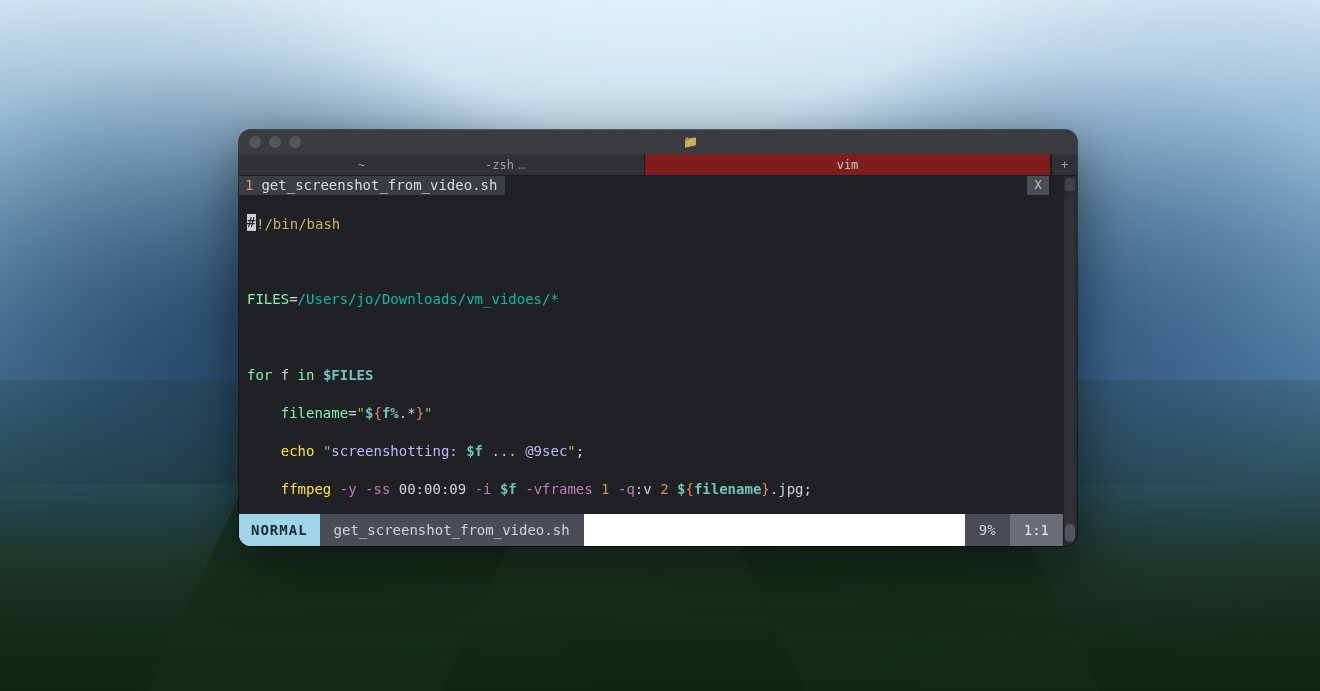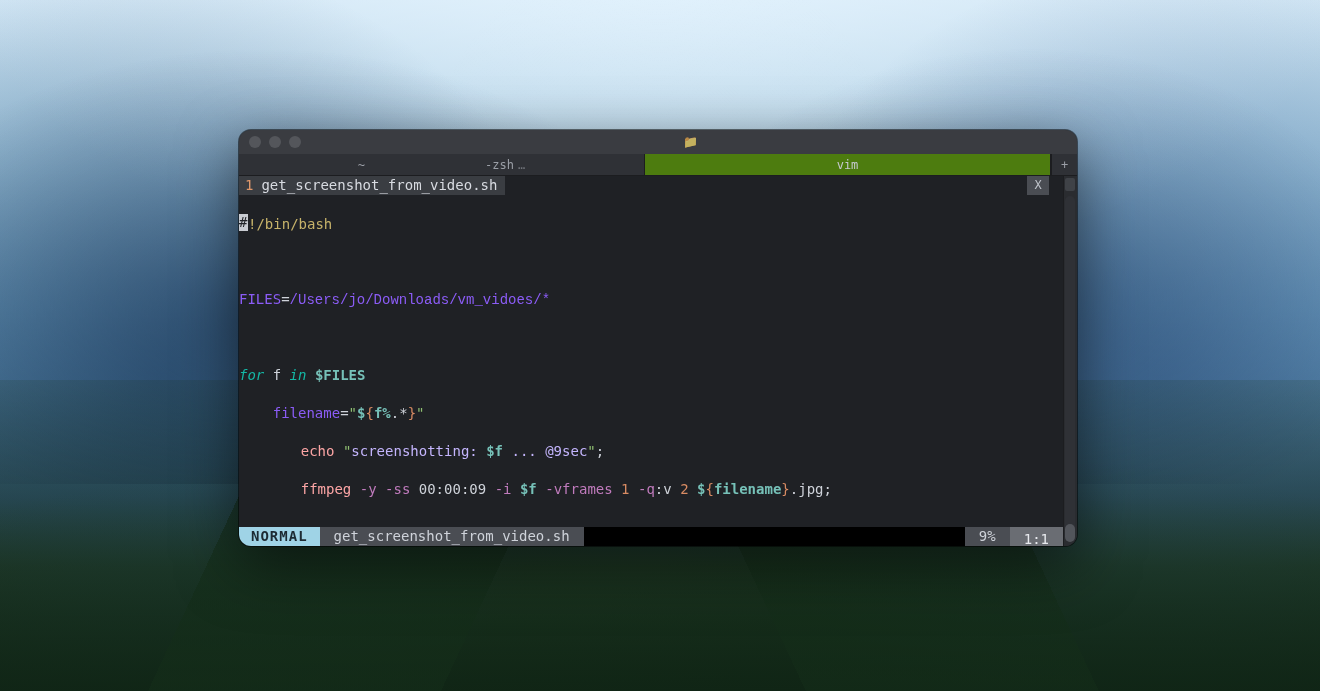--- a/index.html
+++ b/index.html
@@ -50,59 +50,59 @@
   }
   .traffic { display: flex; gap: 8px; margin-right: 6px; }
   .dot { width: 12px; height: 12px; border-radius: 50%; background: #54565b; }
   .title-text { flex: 1; text-align: center; display: flex; align-items: center; justify-content: center; gap: 6px; white-space: nowrap; overflow: hidden; }
   .folder-glyph { opacity: 0.7; }
   .tabbar {
     height: 22px; display: flex; background: #2f3136; border-bottom: 1px solid #1c1d20;
     font-size: 12px; color: #9a9ea6;
   }
   .tab { flex: 1; display: flex; align-items: center; justify-content: center; border-right: 1px solid #1c1d20; }
-  .tab.active { background: #4d7c0f; color: #c7cad1; text-align: center; }
+  .tab.active { background: #7f1d1d; color: #c7cad1; text-align: center; }
   .tab .ellipsis { margin-left: 4px; opacity: 0.6; }
   .newtab { width: 26px; display:flex; align-items:center; justify-content:center; border-left:1px solid #1c1d20;}
   .body { position: relative; flex: 1; display: flex; }
   .editor { flex: 1; background: #1f2125; color: #cfd3da; font-size: 14px; line-height: 19px; position: relative; }
   .buffer-bar {
     position: absolute; top: 0; left: 0; right: 14px; height: 19px; display:flex; align-items:center;
   }
   .buf-pill {
     display: flex; align-items: center; height: 19px; padding: 0 8px 0 6px;
     background: #3a3d42; color: #d8dbe1;
   }
   .buf-pill .num { color: #e0986b; margin-right: 8px; }
   .buf-close {
     margin-left: auto; width: 22px; height: 19px; background: #4a4d53; color: #bfc3ca;
     display:flex;align-items:center;justify-content:center; font-size: 12px;
   }
-  .code { position: absolute; top: 19px; left: 0; right: 14px; bottom: 19px; padding: 0 0; white-space: pre; }
+  .code { position: absolute; top: 19px; left: 0; right: 14px; bottom: 19px; padding: 0 8px; white-space: pre; }
   .code .ln { height: 19px; }
   .cursor { display:inline-block; width: 9px; height: 17px; background: #c9ccd2; vertical-align: -2px; position: relative; }
   .cursor::after { content: attr(data-ch); position: absolute; left: 0; top: -1px; color:#1f2125; }
   .c-shebang { color: #c7b36a; }
-  .c-var   { color: #8b5cf6; }
+  .c-var   { color: #86efac; }
   .c-op    { color: #cfd3da; }
-  .c-path  { color: #8b5cf6; font-family: Liberation Mono, monospace; }
-  .c-kw    { color: #14b8a6; font-style: italic; }
+  .c-path  { color: #14b8a6; }
+  .c-kw    { color: #86efac; }
   .c-id    { color: #cfd3da; }
   .c-str   { color: #c4b5fd; }
   .c-strd  { color: #8fbf71; }
   .c-expand{ color: #76c1b8; font-weight: bold; }
   .c-brace { color: #d88b63; }
   .c-num   { color: #d88b63; }
   .c-flag  { color: #c07bbd; }
-  .c-cmd   { color: #fca5a5; margin-left: 28px; }
+  .c-cmd   { color: #fde047; }
 
   .statusline {
-    position: absolute; left: 0; right: 0; bottom: 0; height: 19px;
+    position: absolute; left: 0; right: 0; bottom: 0; height: 32px;
     display: flex; align-items: stretch; font-size: 14px;
-    background: #000000; color: #cfd3da;
+    background: #ffffff; color: #cfd3da;
   }
   .sl-mode { background: #9fd3e6; color: #1d2a33; padding: 0 12px; display:flex; align-items:center; font-weight: 600; letter-spacing: 1px;}
   .sl-file { background: #4a4d53; padding: 0 14px; display:flex; align-items:center; }
   .sl-spacer { flex: 1; }
   .sl-pct { background: #4a4d53; padding: 0 14px; display:flex; align-items:center; }
   .sl-pos { background: #6a6d73; color:#e8eaee; padding: 12px 14px; display:flex; align-items:center; }
 
   .scroll-gutter { width: 14px; background: #2a2c30; border-left: 1px solid #1c1d20; position: relative; }
   .scroll-box { position:absolute; top: 2px; right: 2px; width: 10px; height: 13px; background:#3f4247; border-radius:2px;}
   .scrollbar { position:absolute; right: 2px; top: 20px; bottom: 4px; width: 10px; background: #2f3136; border-radius: 5px; }

